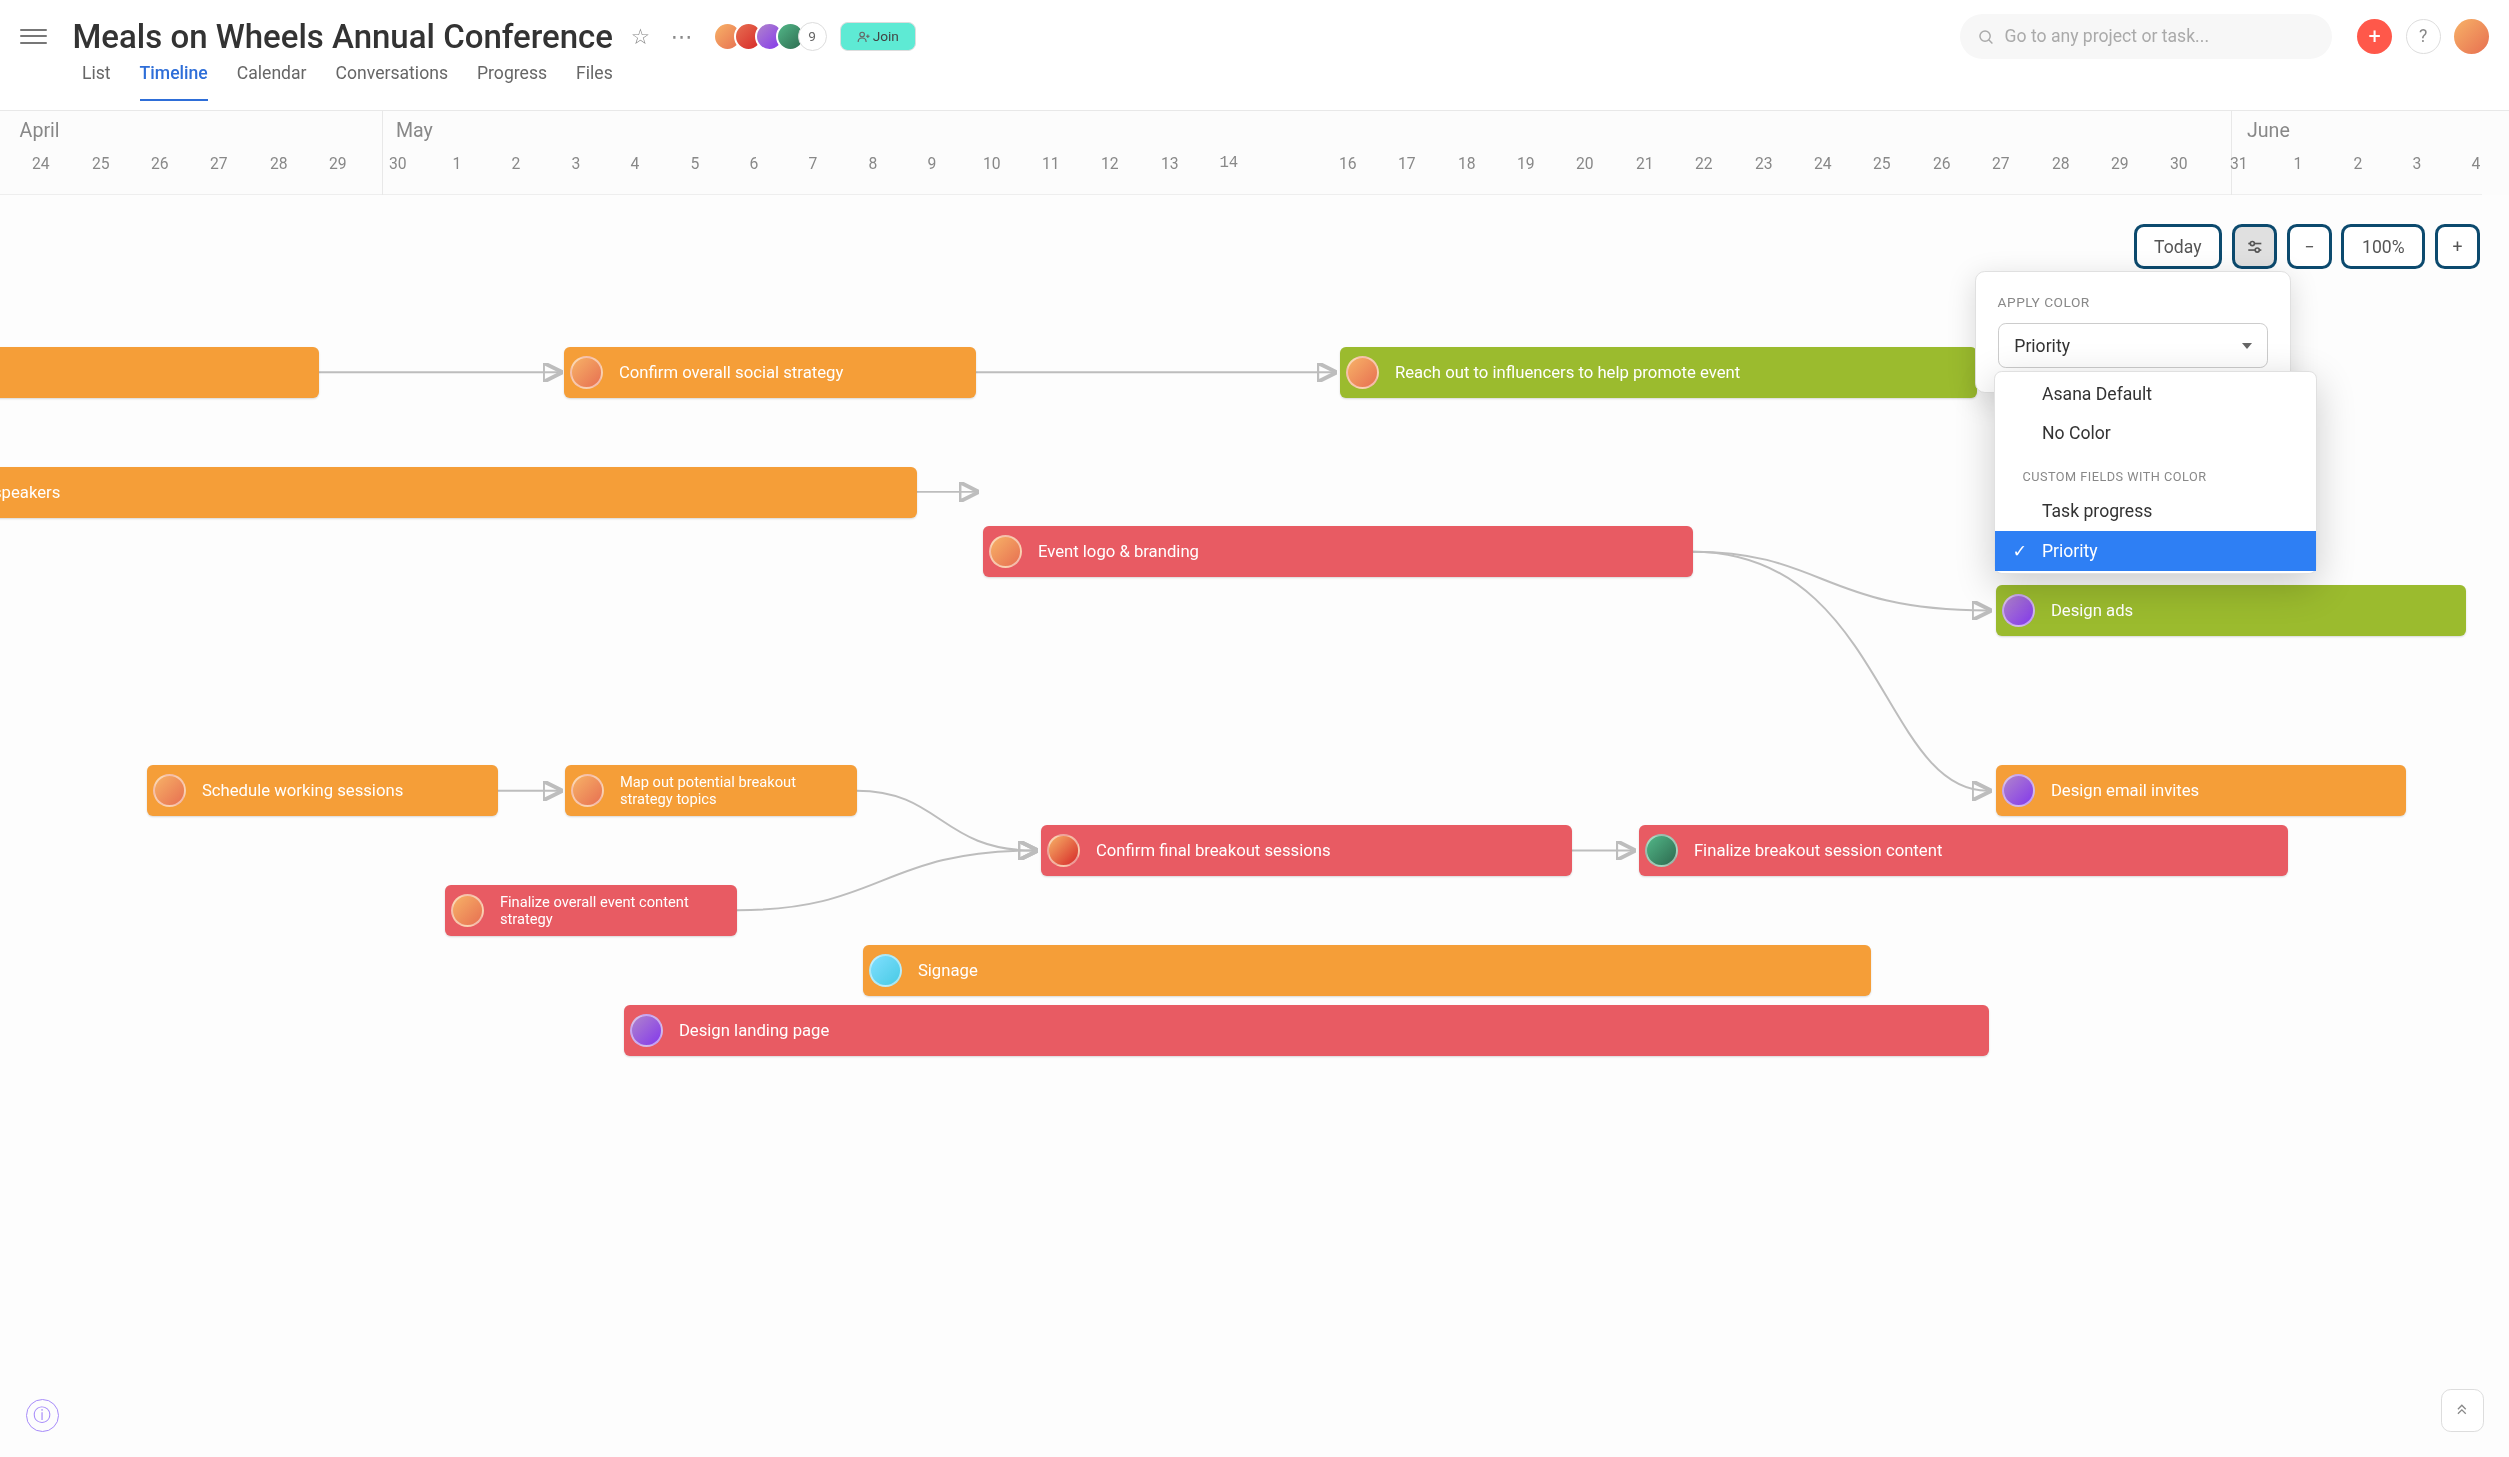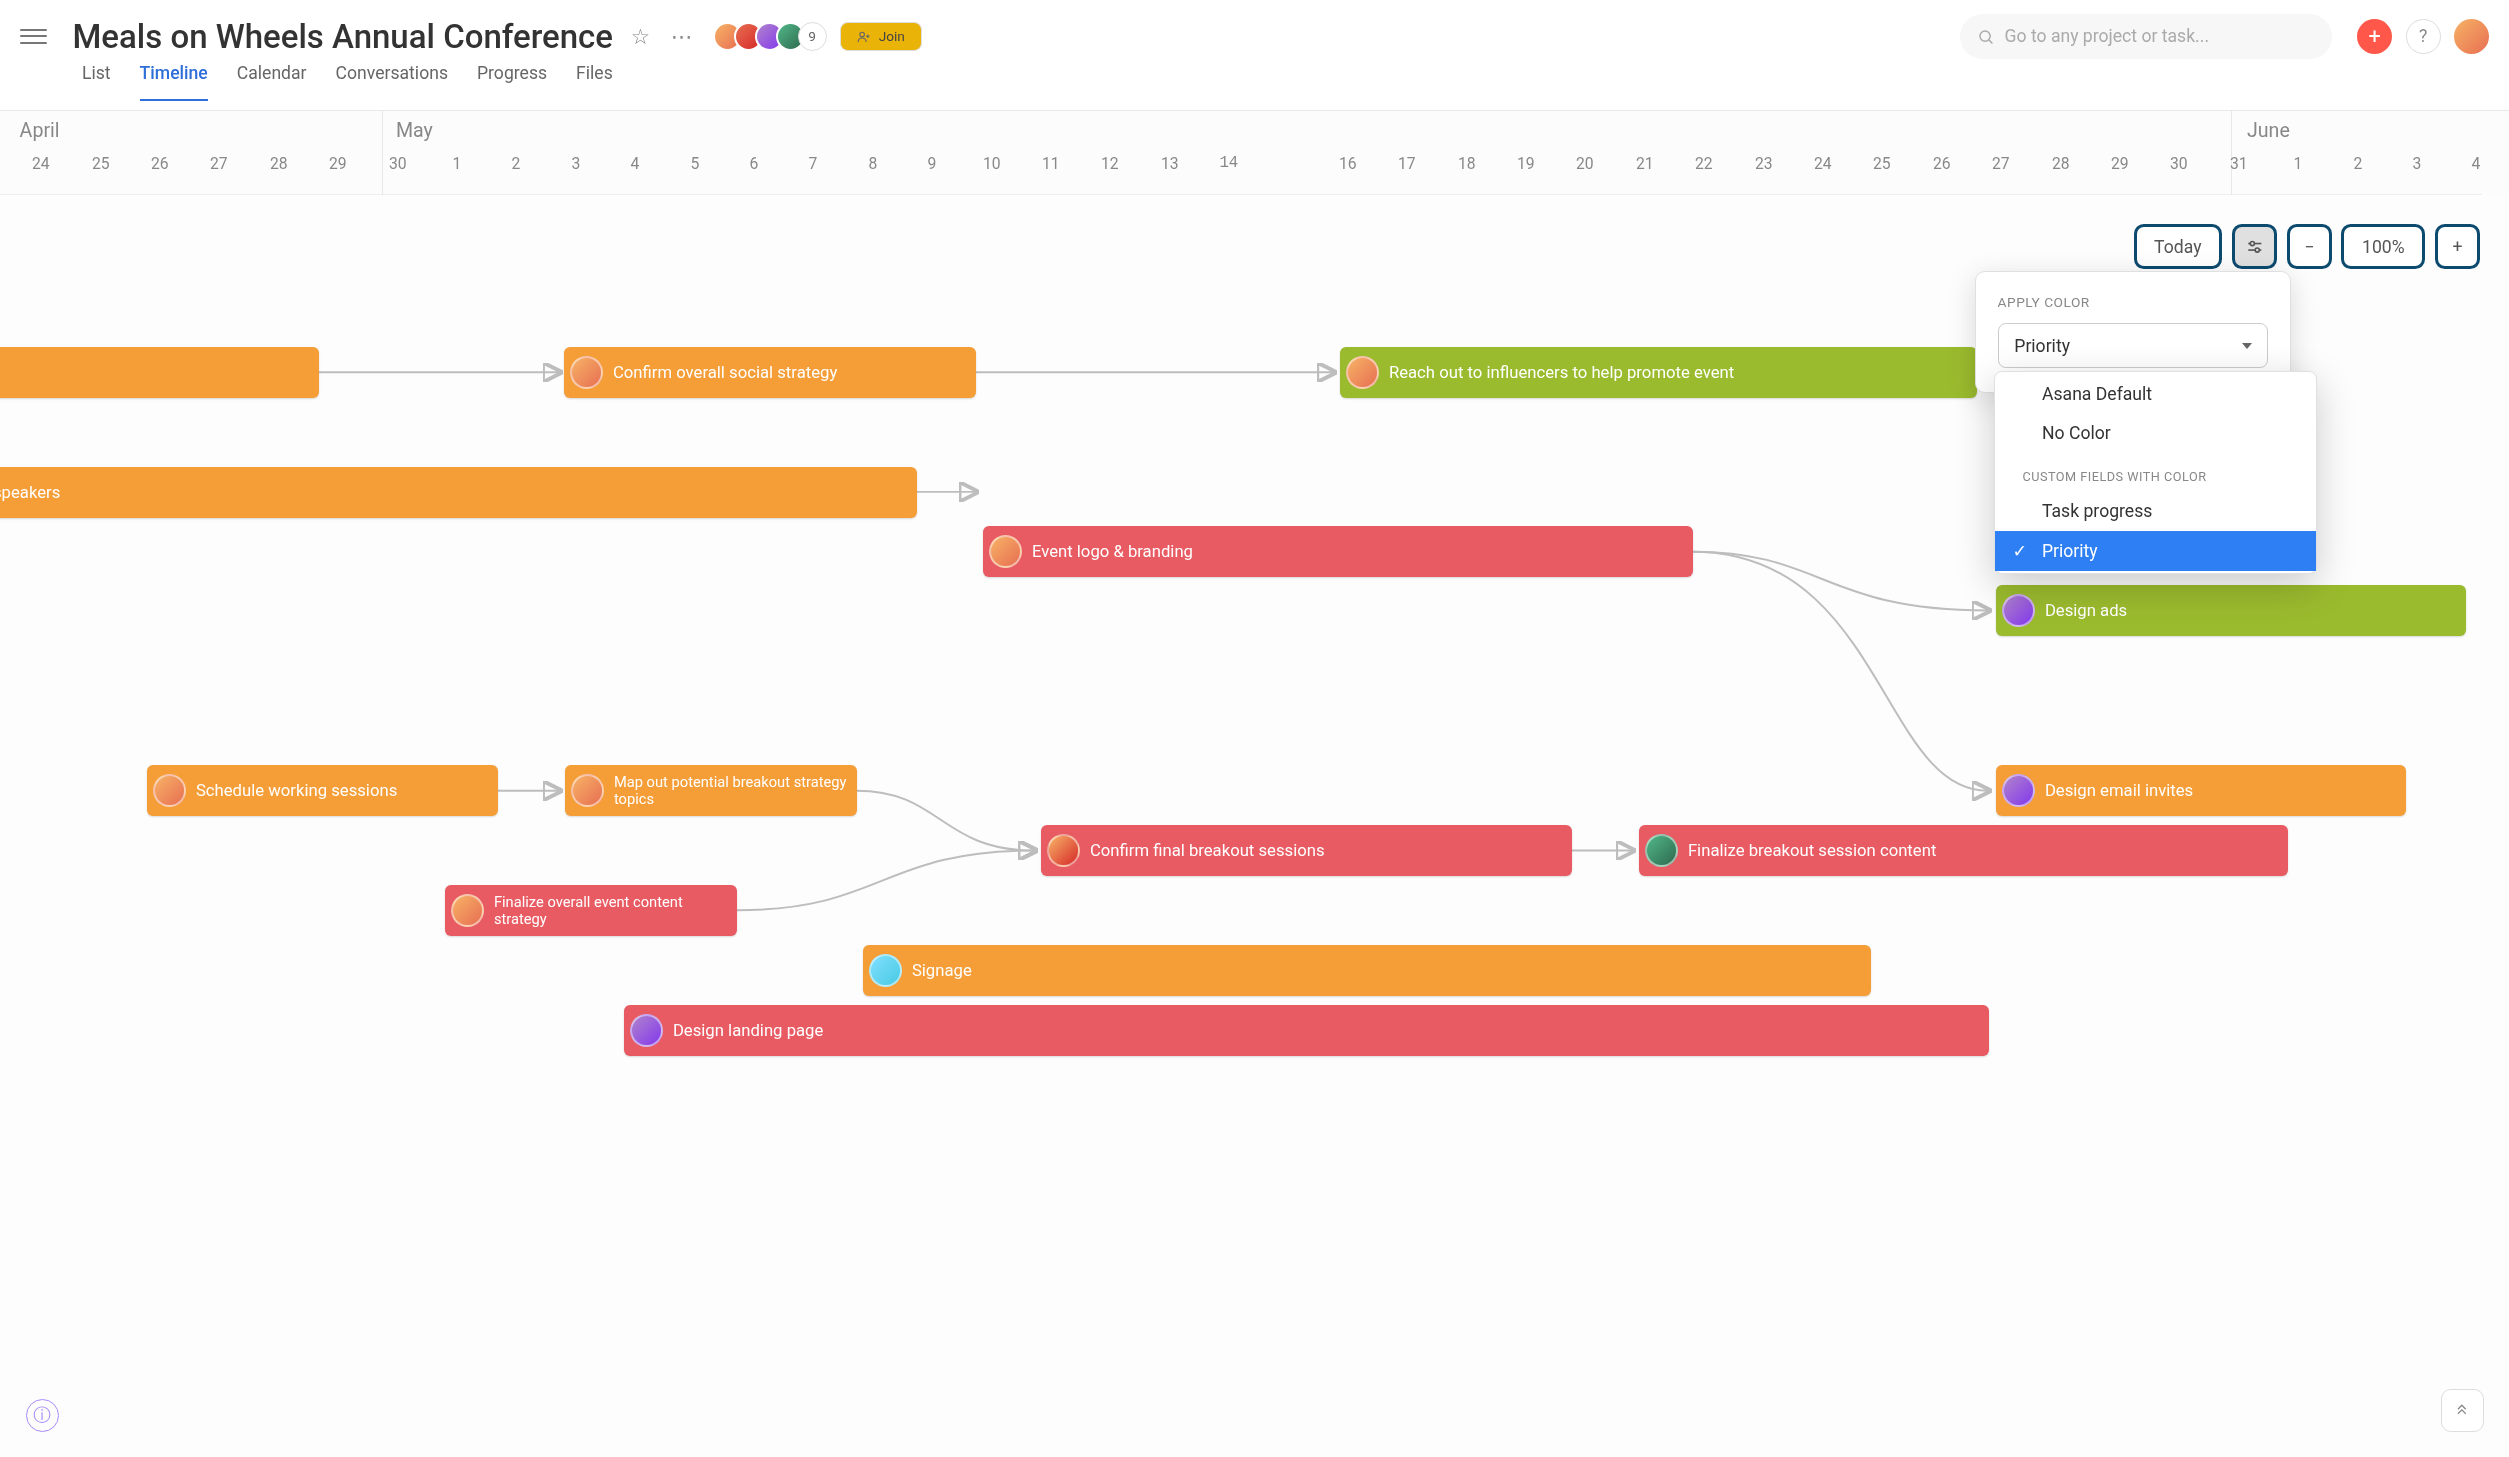--- a/index.html
+++ b/index.html
@@ -15,42 +15,42 @@
   .title { font-size: 33px; font-weight: 500; color: #333; }
   .star, .more { width: 27.4px; height: 27.4px; display: inline-flex; align-items: center; justify-content: center; color: #888; margin-left: 13.7px; font-size: 21.6px; cursor: pointer; }
   .avatars { display: flex; align-items: center; margin-left: 17.6px; }
   .avatar { width: 29px; height: 29px; border-radius: 50%; border: 2px solid #fff; margin-left: -7.8px; display: inline-block; }
   .avatar:first-child { margin-left: 0; }
   .av1 { background: linear-gradient(135deg,#f7b267,#e76f51); }
   .av2 { background: linear-gradient(135deg,#e76f51,#d62828); }
   .av3 { background: linear-gradient(135deg,#b084cc,#8338ec); }
   .av4 { background: linear-gradient(135deg,#52b788,#2d6a4f); }
   .avatar-count { width: 29px; height: 29px; border-radius: 50%; border: 1px solid #ddd; background: #fff; margin-left: -7.8px; display: inline-flex; align-items: center; justify-content: center; font-size: 13.7px; color: #666; }
-  .join-btn { margin-left: 13.7px; border: 1px solid #ddd; background: #eab308; border-radius: 7.8px; padding: 5.9px 15.7px; font-size: 13.7px; color: #444; display: inline-flex; align-items: center; gap: 8px; cursor: pointer; }
+  .join-btn { margin-left: 13.7px; border: 1px solid #ddd; background: #5eead4; border-radius: 7.8px; padding: 5.9px 15.7px; font-size: 13.7px; color: #444; display: inline-flex; align-items: center; gap: 2px; cursor: pointer; }
   .spacer { flex: 1; }
   .search { width: 372px; height: 45px; background: #f7f7f7; border-radius: 23.5px; display: flex; align-items: center; padding: 0 17.6px; color: #aaa; font-size: 17.6px; gap: 9.8px; }
   .plus-btn { width: 35px; height: 35px; border-radius: 50%; background: #ff584a; color: #fff; display: inline-flex; align-items: center; justify-content: center; font-size: 21.6px; margin-left: 25.5px; cursor: pointer; }
   .help-btn { width: 35px; height: 35px; border-radius: 50%; border: 1px solid #ddd; display: inline-flex; align-items: center; justify-content: center; color: #888; font-size: 17.6px; margin-left: 13.7px; cursor: pointer; }
   .user-avatar { width: 35px; height: 35px; border-radius: 50%; background: linear-gradient(135deg,#f7b267,#e76f51); margin-left: 13.7px; }
 
   .tabs { display: flex; gap: 29px; padding: 0 82px; height: 45px; align-items: flex-start; }
   .tab { font-size: 17.6px; color: #666; padding-bottom: 15.7px; cursor: pointer; border-bottom: 2.9px solid transparent; }
   .tab.active { color: #2e6ed8; border-bottom-color: #2e6ed8; font-weight: 500; }
 
   
   .time-header { height: 84px; border-bottom: 1px solid #eee; position: relative; background: #fcfcfc; }
   .months { position: relative; height: 37px; }
   .month-col { position: absolute; top: 7.8px; font-size: 19.6px; color: #888; }
   .month-sep { position: absolute; top: 0; width: 1px; height: 84px; background: #e8e8e8; }
   .days { position: relative; height: 47px; }
   .day { position: absolute; top: 5.9px; font-size: 15.7px; color: #888; text-align: center; width: 29px; transform: translateX(-14.7px); }
 
   
   .gantt { position: relative; height: calc(1457px - 111px - 84px); background: #fdfdfd; overflow: hidden; }
-  .bar { position: absolute; height: 51px; border-radius: 5.9px; display: flex; align-items: center; padding: 0 9.8px 0 5.9px; color: #fff; font-size: 16.7px; gap: 10px; box-shadow: 0 1px 2px rgba(0,0,0,0.15); }
+  .bar { position: absolute; height: 51px; border-radius: 5.9px; display: flex; align-items: center; padding: 0 9.8px 0 5.9px; color: #fff; font-size: 16.7px; gap: 16px; box-shadow: 0 1px 2px rgba(0,0,0,0.15); }
   .bar.two-line { font-size: 14.7px; line-height: 1.15; }
   .bar .mini-av { width: 33px; height: 33px; border-radius: 50%; flex: 0 0 33px; background: linear-gradient(135deg,#f7b267,#e76f51); border: 2px solid rgba(255,255,255,0.5); }
   .bar .mini-av.b { background: linear-gradient(135deg,#52b788,#2d6a4f); }
   .bar .mini-av.c { background: linear-gradient(135deg,#b084cc,#8338ec); }
   .bar .mini-av.d { background: linear-gradient(135deg,#80dfff,#48cae4); }
   .bar .mini-av.e { background: linear-gradient(135deg,#f7b267,#d62828); }
   .c-orange { background: #f59e38; }
   .c-green { background: #9bbb2e; }
   .c-red { background: #e85b63; }
 

